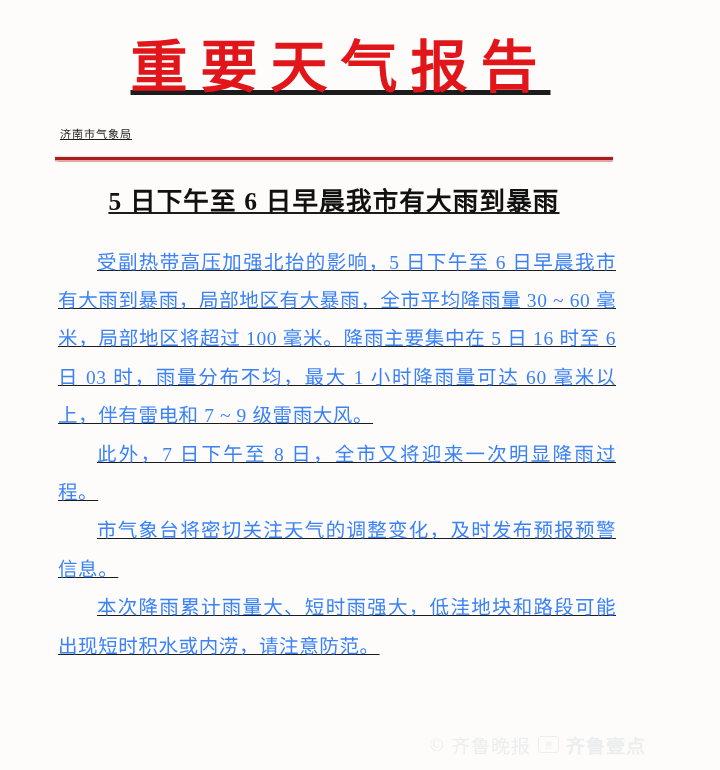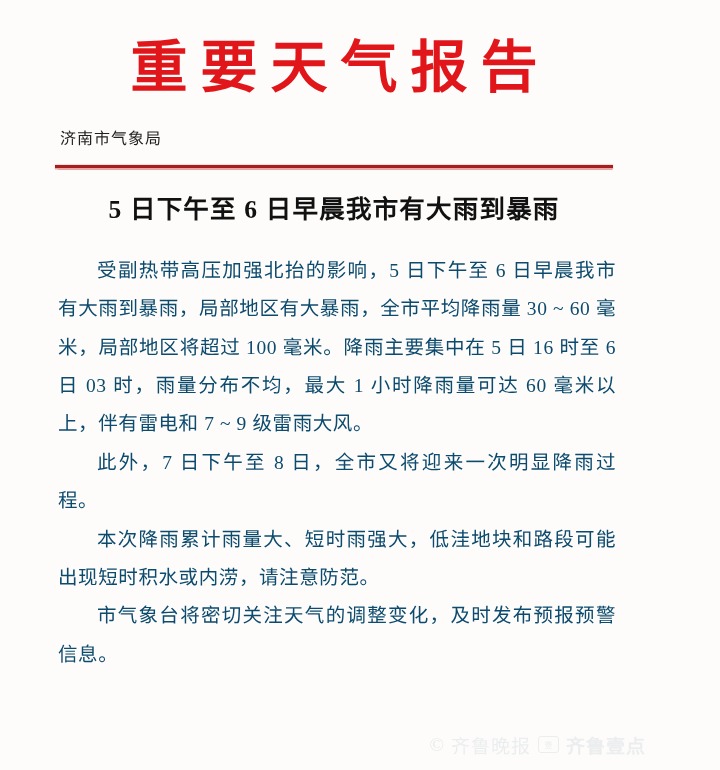--- a/index.html
+++ b/index.html
@@ -16,20 +16,21 @@
     overflow: hidden;
     position: relative;
   }
 
   .page {
     position: relative;
     width: 668px;
     height: 770px;
     box-sizing: border-box;
     background: #fdfcfa;
+    text-decoration: underline;
   }
 
   
   .masthead {
     text-align: center;
     padding-top: 36px;
   }
   .masthead-title {
     color: #e1161a;
     font-size: 57px;
@@ -50,21 +51,21 @@
   }
 
   
   .meta-row {
     display: flex;
     align-items: flex-end;
     justify-content: space-between;
     margin: 26px 56px 0 60px;
   }
   .issuer-block {
-    font-size: 16px;
+    font-size: 11px;
     line-height: 1.62;
     letter-spacing: 1px;
     color: #1f1f1f;
     white-space: nowrap;
   }
   .issue-date {
     font-size: 17px;
     letter-spacing: 1.2px;
     color: #1f1f1f;
     white-space: nowrap;
@@ -95,21 +96,21 @@
   .body-copy {
     margin: 27px 52px 0 58px;
   }
   .para {
     font-size: 19.5px;
     line-height: 1.97;
     letter-spacing: .6px;
     text-align: justify;
     text-justify: inter-ideograph;
     text-indent: 2em;
-    color: #0c4a6e;
+    color: #3b82f6;
     margin: 0;
   }
 
   
   .watermark {
     position: absolute;
     right: 22px;
     bottom: 12px;
     display: flex;
     align-items: center;
@@ -166,22 +167,22 @@
     </div>
   </div>
 
   <div class="red-rule"></div>
 
   <div class="headline">5 日下午至 6 日早晨我市有大雨到暴雨</div>
 
   <div class="body-copy">
     <p class="para">受副热带高压加强北抬的影响，5 日下午至 6 日早晨我市有大雨到暴雨，局部地区有大暴雨，全市平均降雨量 30 ~ 60 毫米，局部地区将超过 100 毫米。降雨主要集中在 5 日 16 时至 6 日 03 时，雨量分布不均，最大 1 小时降雨量可达 60 毫米以上，伴有雷电和 7 ~ 9 级雷雨大风。</p>
     <p class="para">此外，7 日下午至 8 日，全市又将迎来一次明显降雨过程。</p>
+    <p class="para">市气象台将密切关注天气的调整变化，及时发布预报预警信息。</p>
     <p class="para">本次降雨累计雨量大、短时雨强大，低洼地块和路段可能出现短时积水或内涝，请注意防范。</p>
-    <p class="para">市气象台将密切关注天气的调整变化，及时发布预报预警信息。</p>
   </div>
 
   <div class="watermark">
     <span class="wm-copyright">©</span>
     <span class="wm-text">齐鲁晚报</span>
     <span class="wm-badge">壹</span>
     <span class="wm-text-2">齐鲁壹点</span>
   </div>
 
 </div>

